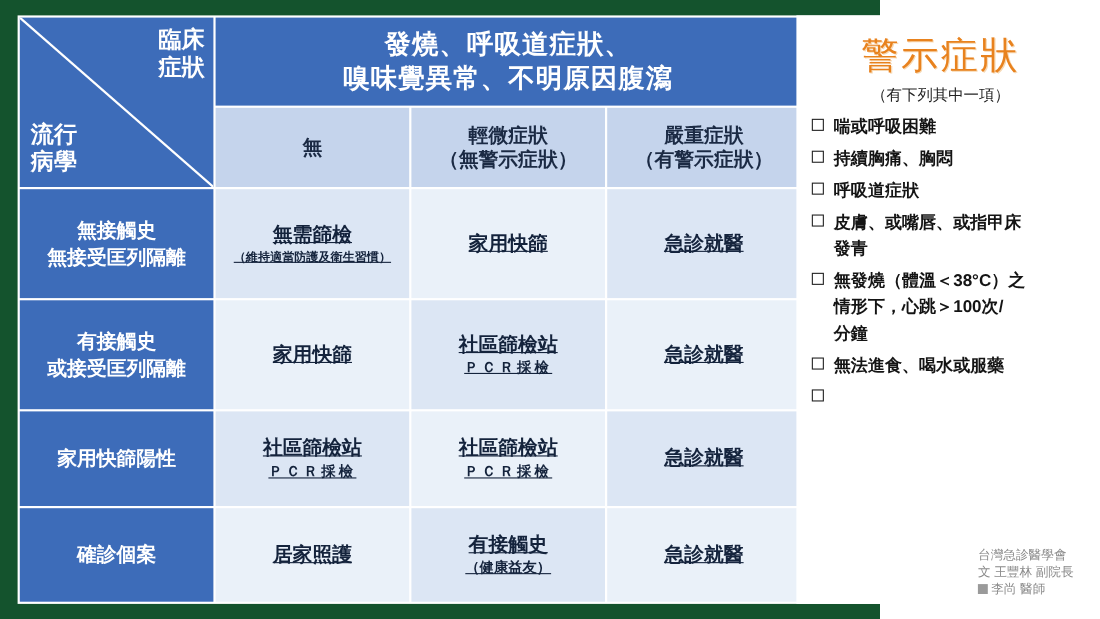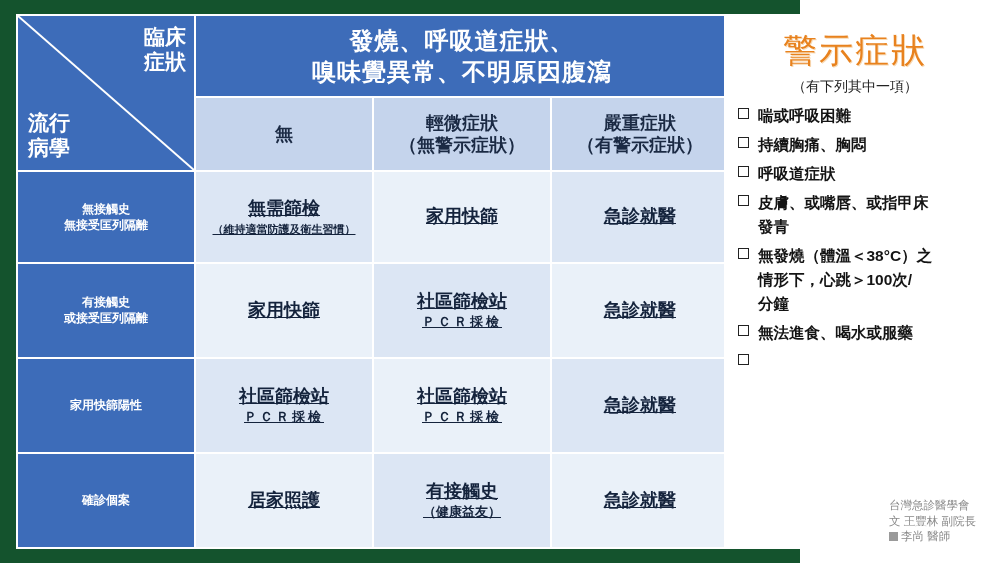--- a/index.html
+++ b/index.html
@@ -59,21 +59,21 @@
     background:#3d6cb9; color:#fff; font-weight:bold;
     font-size:24px; line-height:1.3; letter-spacing:1px;
     height:80px;
   }
   .hdr-sub {
     background:#c5d4ec; color:#1b2a44; font-weight:bold;
     font-size:18px; line-height:1.25; height:72px;
   }
   .rowhdr {
     background:#3d6cb9; color:#fff; font-weight:bold;
-    font-size:12px; line-height:1.35;
+    font-size:18px; line-height:1.35;
   }
   .cell {
     background:#dce6f4; color:#14233c; font-weight:bold;
     font-size:18px; line-height:1.3;text-decoration:underline;
   }
   .cell.alt { background:#eaf1f9; }
   .cell .sub { display:block; font-size:11px; font-weight:bold; margin-top:2px; }
   .cell .sub2 { display:block; font-size:13px; font-weight:bold; margin-top:1px; }
   .spaced { letter-spacing:3px; }
 

